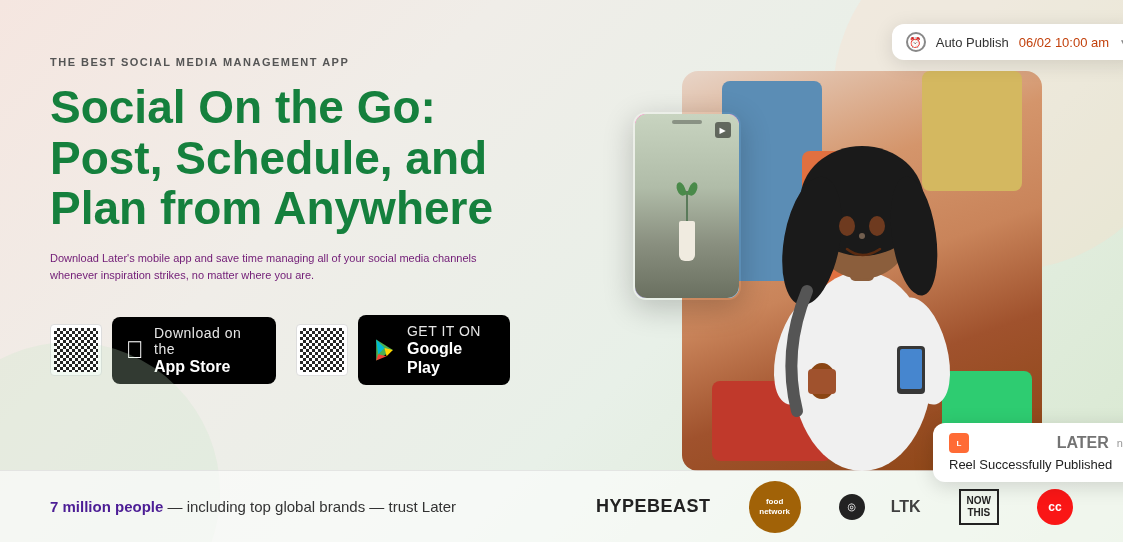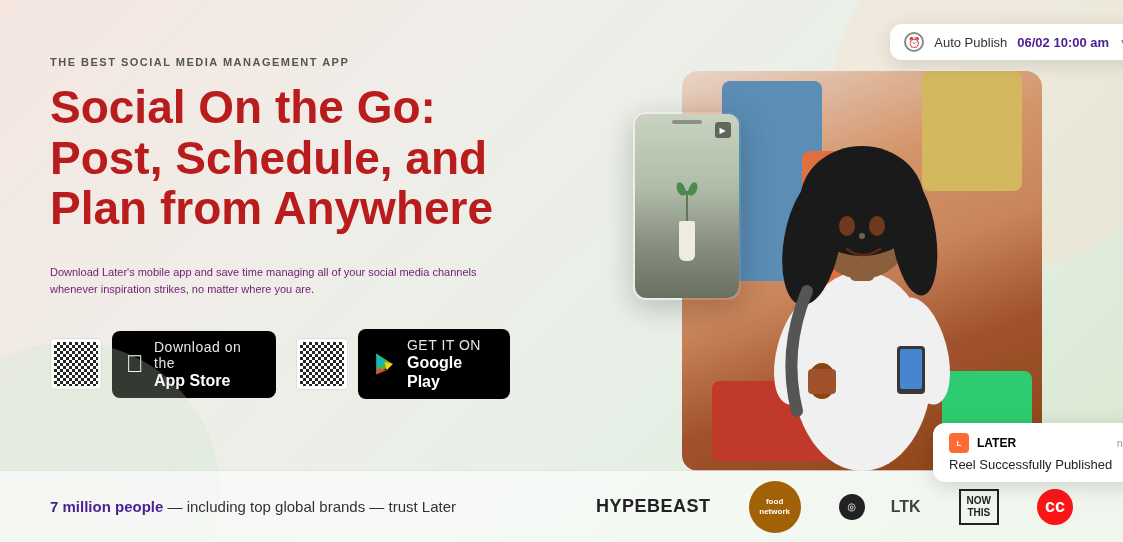--- a/index.html
+++ b/index.html
@@ -33,23 +33,23 @@
       font-weight: 700;
       letter-spacing: 1.5px;
       color: #555;
       text-transform: uppercase;
       margin-bottom: 14px;
     }
 
     .headline {
       font-size: 46px;
       font-weight: 800;
-      color: #b91c1c;
+      color: #15803d;
       line-height: 1.1;
-      margin-bottom: 30px;
+      margin-bottom: 16px;
     }
 
     .description {
       font-size: 11px;
       color: #701a75;
       line-height: 1.6;
       margin-bottom: 30px;
       max-width: 460px;
     }
 
@@ -236,22 +236,22 @@
       border-radius: 50%;
       border: 2px solid #888;
       display: flex;
       align-items: center;
       justify-content: center;
       font-size: 10px;
       color: #888;
     }
 
     .auto-publish-date {
-      font-weight: 700;
-      color: #4c1d95;
+      font-weight: 400;
+      color: #c2410c;
     }
 
     .dropdown-arrow {
       color: #888;
       font-size: 10px;
     }
 
     
     .phone-mockup {
       position: absolute;
@@ -389,24 +389,25 @@
       border-radius: 4px;
       display: flex;
       align-items: center;
       justify-content: center;
       color: #fff;
       font-size: 8px;
       font-weight: 900;
     }
 
     .toast-app-name {
-      font-size: 12px;
+      font-size: 16px;
       font-weight: 700;
-      color: #000000;
+      color: #737373;
       flex: 1;
+      text-align: right;
     }
 
     .toast-time {
       font-size: 11px;
       color: #999;
     }
 
     .toast-message {
       font-size: 13px;
       color: #222;
@@ -656,17 +657,17 @@
     </div>
 
     <div class="brand-logo">
       <div style="border:2.5px solid #222;padding:4px 6px;">
         <span style="font-size:10px;font-weight:900;color:#222;display:block;line-height:1.2;text-align:center;">NOW<br>THIS</span>
       </div>
     </div>
 
     <div class="brand-logo">
       <div style="width:36px;height:36px;border-radius:50%;background:#fa1616;display:flex;align-items:center;justify-content:center;">
-        <span style="color:#fff;font-size:18px;font-weight:900;">cc</span>
+        <span style="color:#fff;font-size:12px;font-weight:900;">cc</span>
       </div>
     </div>
   </div>
 </div>
 
 </body></html>

